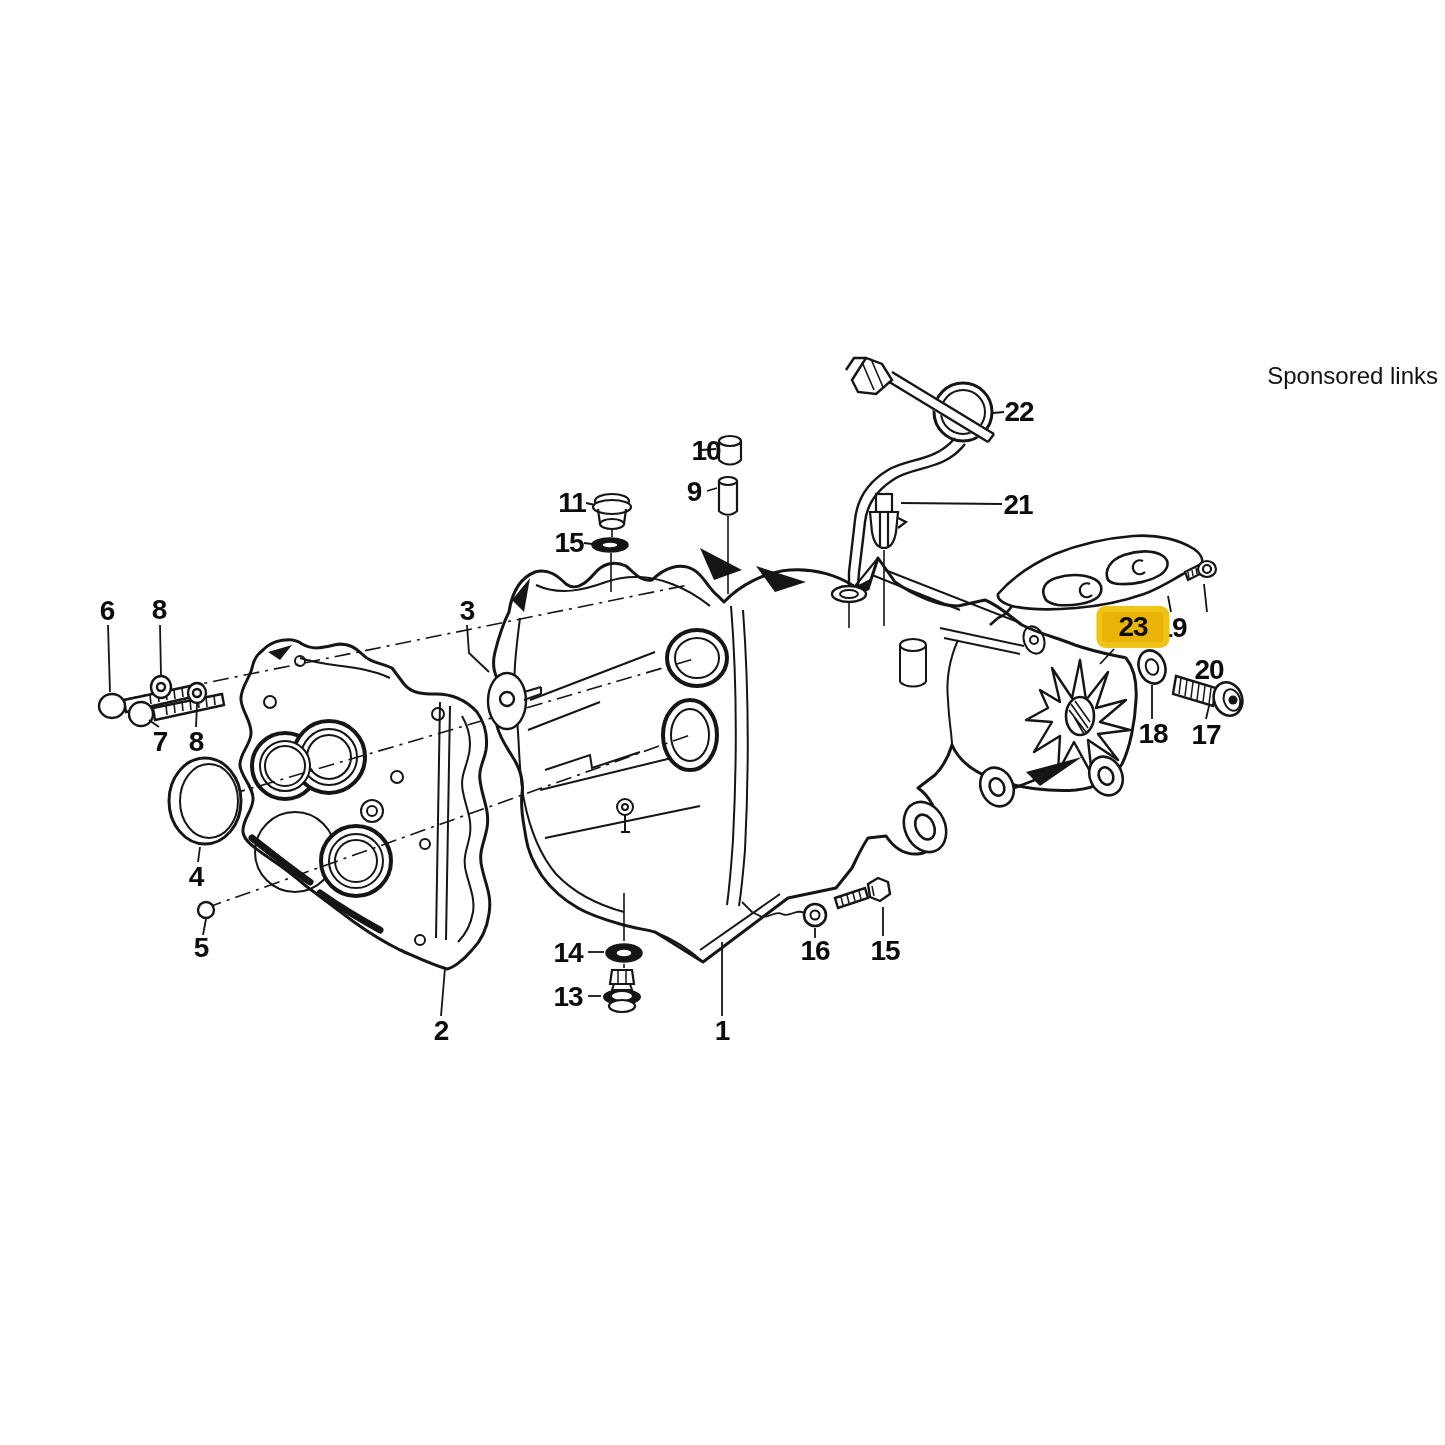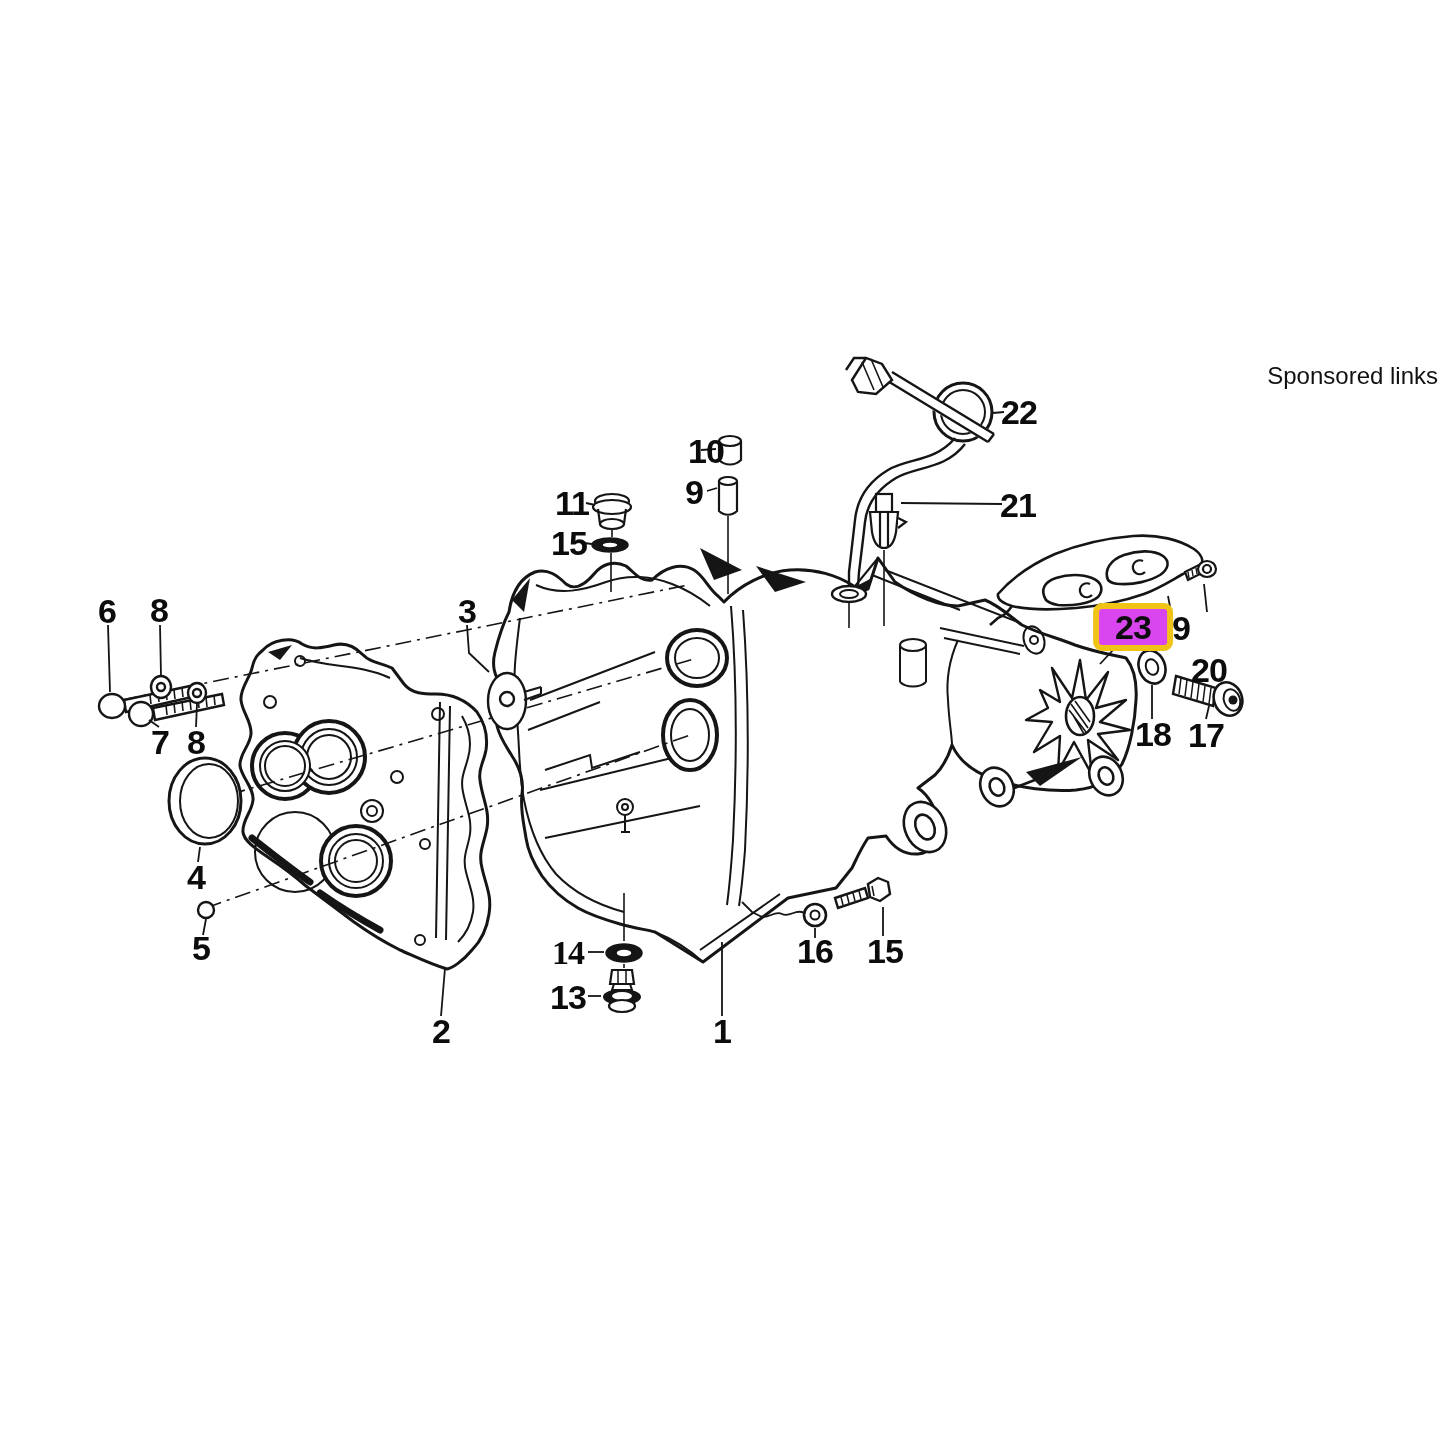--- a/index.html
+++ b/index.html
@@ -1,22 +1,22 @@
 <!DOCTYPE html>
 <html><head>
 <meta charset="utf-8">
 <style>
   html,body{margin:0;padding:0;background:#fff;}
   .stage{position:relative;width:1445px;height:1445px;background:#fff;overflow:hidden;
          font-family:"Liberation Sans", sans-serif;}
   .sponsored{position:absolute;top:329px;right:7px;font-size:24px;color:#111;margin-top:33px;}
   svg.drawing{position:absolute;left:0;top:0;}
-  .callout{position:absolute;transform:translate(-50%,-50%);font-weight:bold;font-size:34px;
+  .callout{position:absolute;transform:translate(-50%,-50%);font-weight:bold;font-size:28px;
            color:#0c0c0c;line-height:1;letter-spacing:-1px;white-space:nowrap;}
-  .callout.hl{border:6px solid var(--hl,#F0C417);border-radius:9px;padding:1px 16px;background:#d946ef;}
+  .callout.hl{border:6px solid var(--hl,#F0C417);border-radius:9px;padding:1px 16px;background:#eab308;}
 </style>
 </head>
 <body>
 
 <div class="stage">
 
   <div class="sponsored">Sponsored links</div>
 
   <svg class="drawing" width="1445" height="1445" viewBox="0 0 1445 1445" xmlns="http://www.w3.org/2000/svg">
 
@@ -318,21 +318,21 @@
       <div class="callout" style="left: 201px; top: 948px;">5</div>
       <div class="callout" style="left: 107px; top: 611px;">6</div>
       <div class="callout" style="left: 160px; top: 742px;">7</div>
       <div class="callout" style="left: 159px; top: 610px;">8</div>
       <div class="callout" style="left: 196px; top: 742px;">8</div>
       <div class="callout" style="left: 694px; top: 492px;">9</div>
       <div class="callout" style="left: 706px; top: 451px;">10</div>
       <div class="callout" style="left: 572px; top: 503px;">11</div>
       <div class="callout" style="left: 569px; top: 543px;">15</div>
       <div class="callout" style="left: 568px; top: 997px;">13</div>
-      <div class="callout" style="left: 568px; top: 953px; font-family: Liberation Serif, serif;">14</div>
+      <div class="callout" style="left: 568px; top: 953px;">14</div>
       <div class="callout" style="left: 885px; top: 951px;">15</div>
       <div class="callout" style="left: 815px; top: 951px;">16</div>
       <div class="callout" style="left: 1206px; top: 735px;">17</div>
       <div class="callout" style="left: 1153px; top: 734px; text-align: center;">18</div>
       <div class="callout" style="left: 1172px; top: 628px;">19</div>
       <div class="callout" style="left: 1209px; top: 628px; margin-top: 42px;">20</div>
       <div class="callout" style="left: 1018px; top: 505px;">21</div>
       <div class="callout" style="left: 1019px; top: 412px;">22</div>
       <div class="callout hl" style="left: 1133px; top: 627px;">23</div>
     </div>

